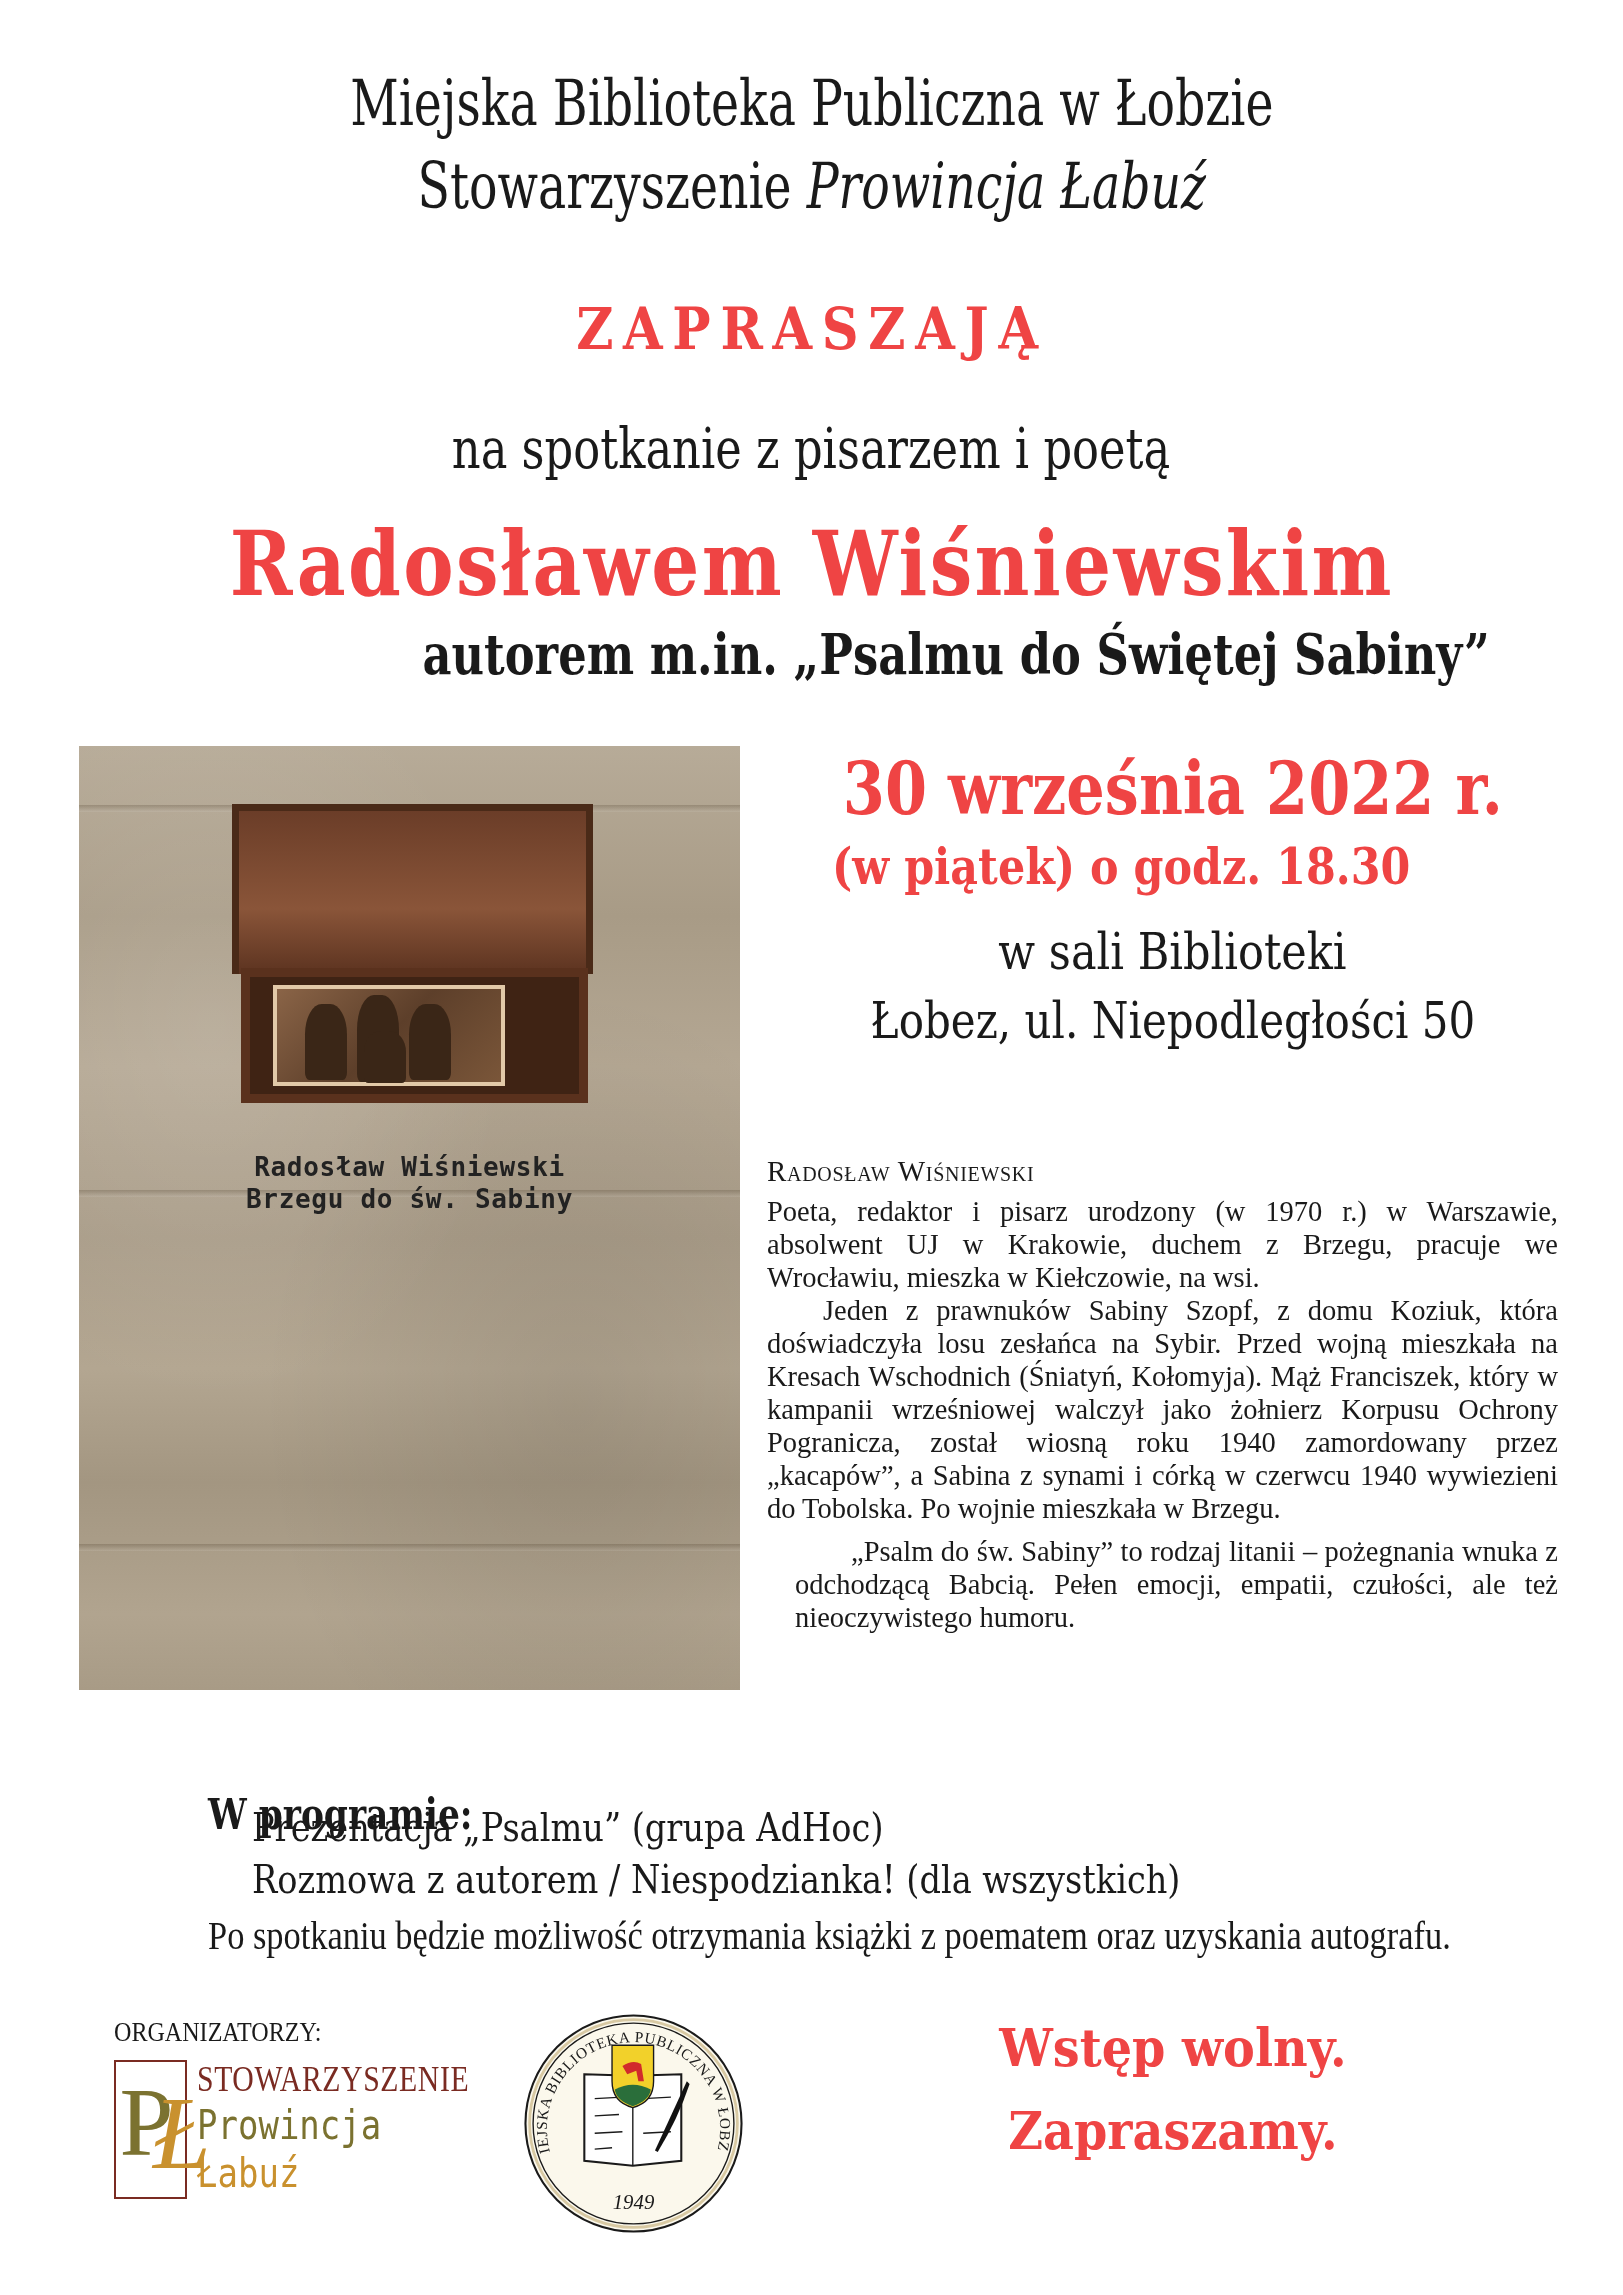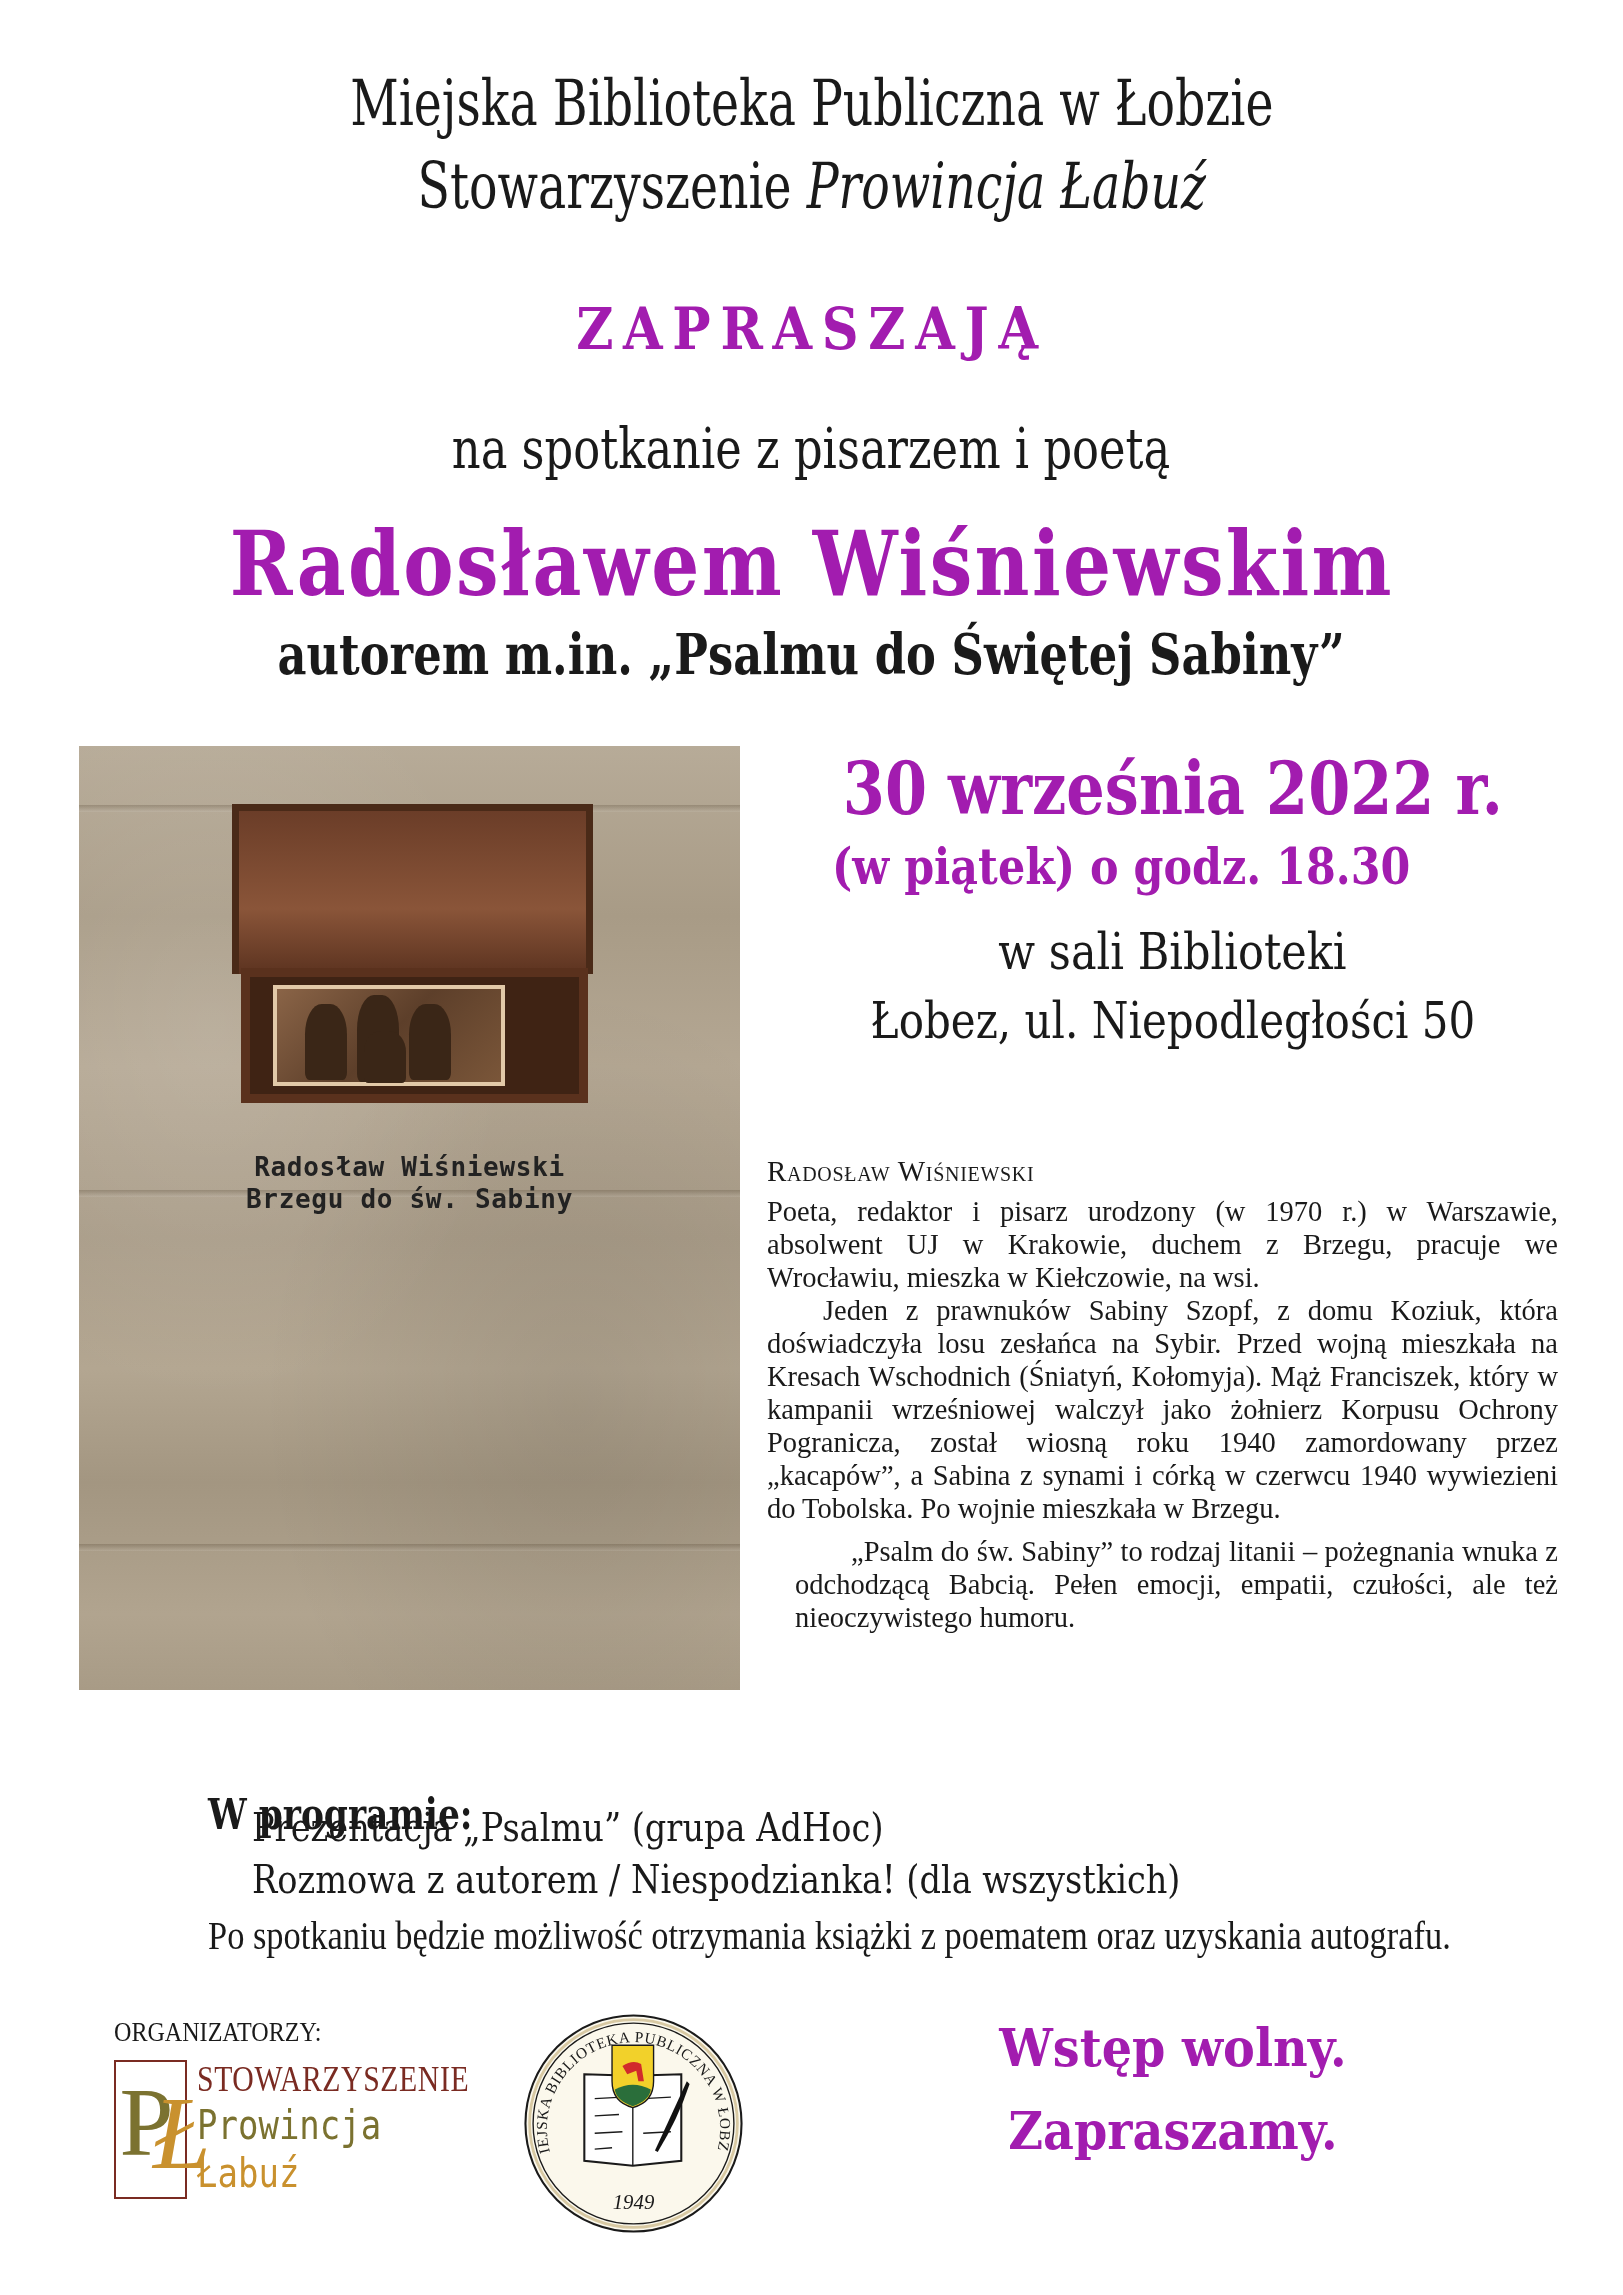--- a/index.html
+++ b/index.html
@@ -1,37 +1,37 @@
 <!DOCTYPE html>
 <html style="font-size:11px"><head>
 <meta charset="utf-8">
 <style>
   html, body { margin:0; padding:0; background:#ffffff; }
   body { width:1623px; height:2295px; position:relative; overflow:hidden; font-family:"DejaVu Serif", serif; color:#1a1a1a; }
   .abs { position:absolute; }
   .center { left:0; width:1623px; text-align:center; }
   .narrow { display:inline-block; transform-origin:center; white-space:nowrap; }
-  .red { color:#a21caf;text-decoration:underline; }
+  .red { color:#ef4444;text-decoration:underline; }
 
   #hdr1 { top:66px; font-size:64px; font-family:"DejaVu Serif", serif; }
   #hdr1 .narrow { transform:scaleX(0.74); }
   #hdr2 { top:149px; font-size:64px; }
   #hdr2 .narrow { transform:scaleX(0.74); }
   #hdr2 i { font-style:italic; }
 
   #zapr { top:295px; font-size:58px; font-weight:bold; letter-spacing:11px; }
   #zapr .narrow { transform:scaleX(0.88); }
 
   #spot { top:416px; font-size:56px; }
   #spot .narrow { transform:scaleX(0.8); }
 
   #name { top:510px; font-size:90px; font-weight:bold; }
   #name .narrow { transform:scaleX(0.84); letter-spacing:2.8px; }
 
-  #author { top:621px; font-size:56px; font-weight:bold; }
+  #author { top:621px; font-size:56px; font-weight:bold;text-align:right; }
   #author .narrow { transform:scaleX(0.8); }
 
   #cover { left:79px; top:746px; width:661px; height:944px;
     background:
       radial-gradient(ellipse at 20% 30%, rgba(255,255,255,0.12), transparent 40%),
       radial-gradient(ellipse at 75% 70%, rgba(0,0,0,0.08), transparent 45%),
       linear-gradient(180deg, #b7ab98 0%, #a89b86 18%, #b4a793 34%, #a99c88 52%, #b3a691 66%, #a39681 78%, #b1a48f 92%, #a89b86 100%);
     overflow:hidden; }
   .crease { position:absolute; left:0; width:100%; height:7px; background:linear-gradient(180deg, rgba(70,55,35,0.25), rgba(255,255,255,0.1)); }
   #box-lid { position:absolute; left:153px; top:58px; width:361px; height:170px; background:linear-gradient(180deg,#6b3d28,#8a5539 60%,#5c3320); border:7px solid #4a2a18; border-bottom:none; box-sizing:border-box; }

